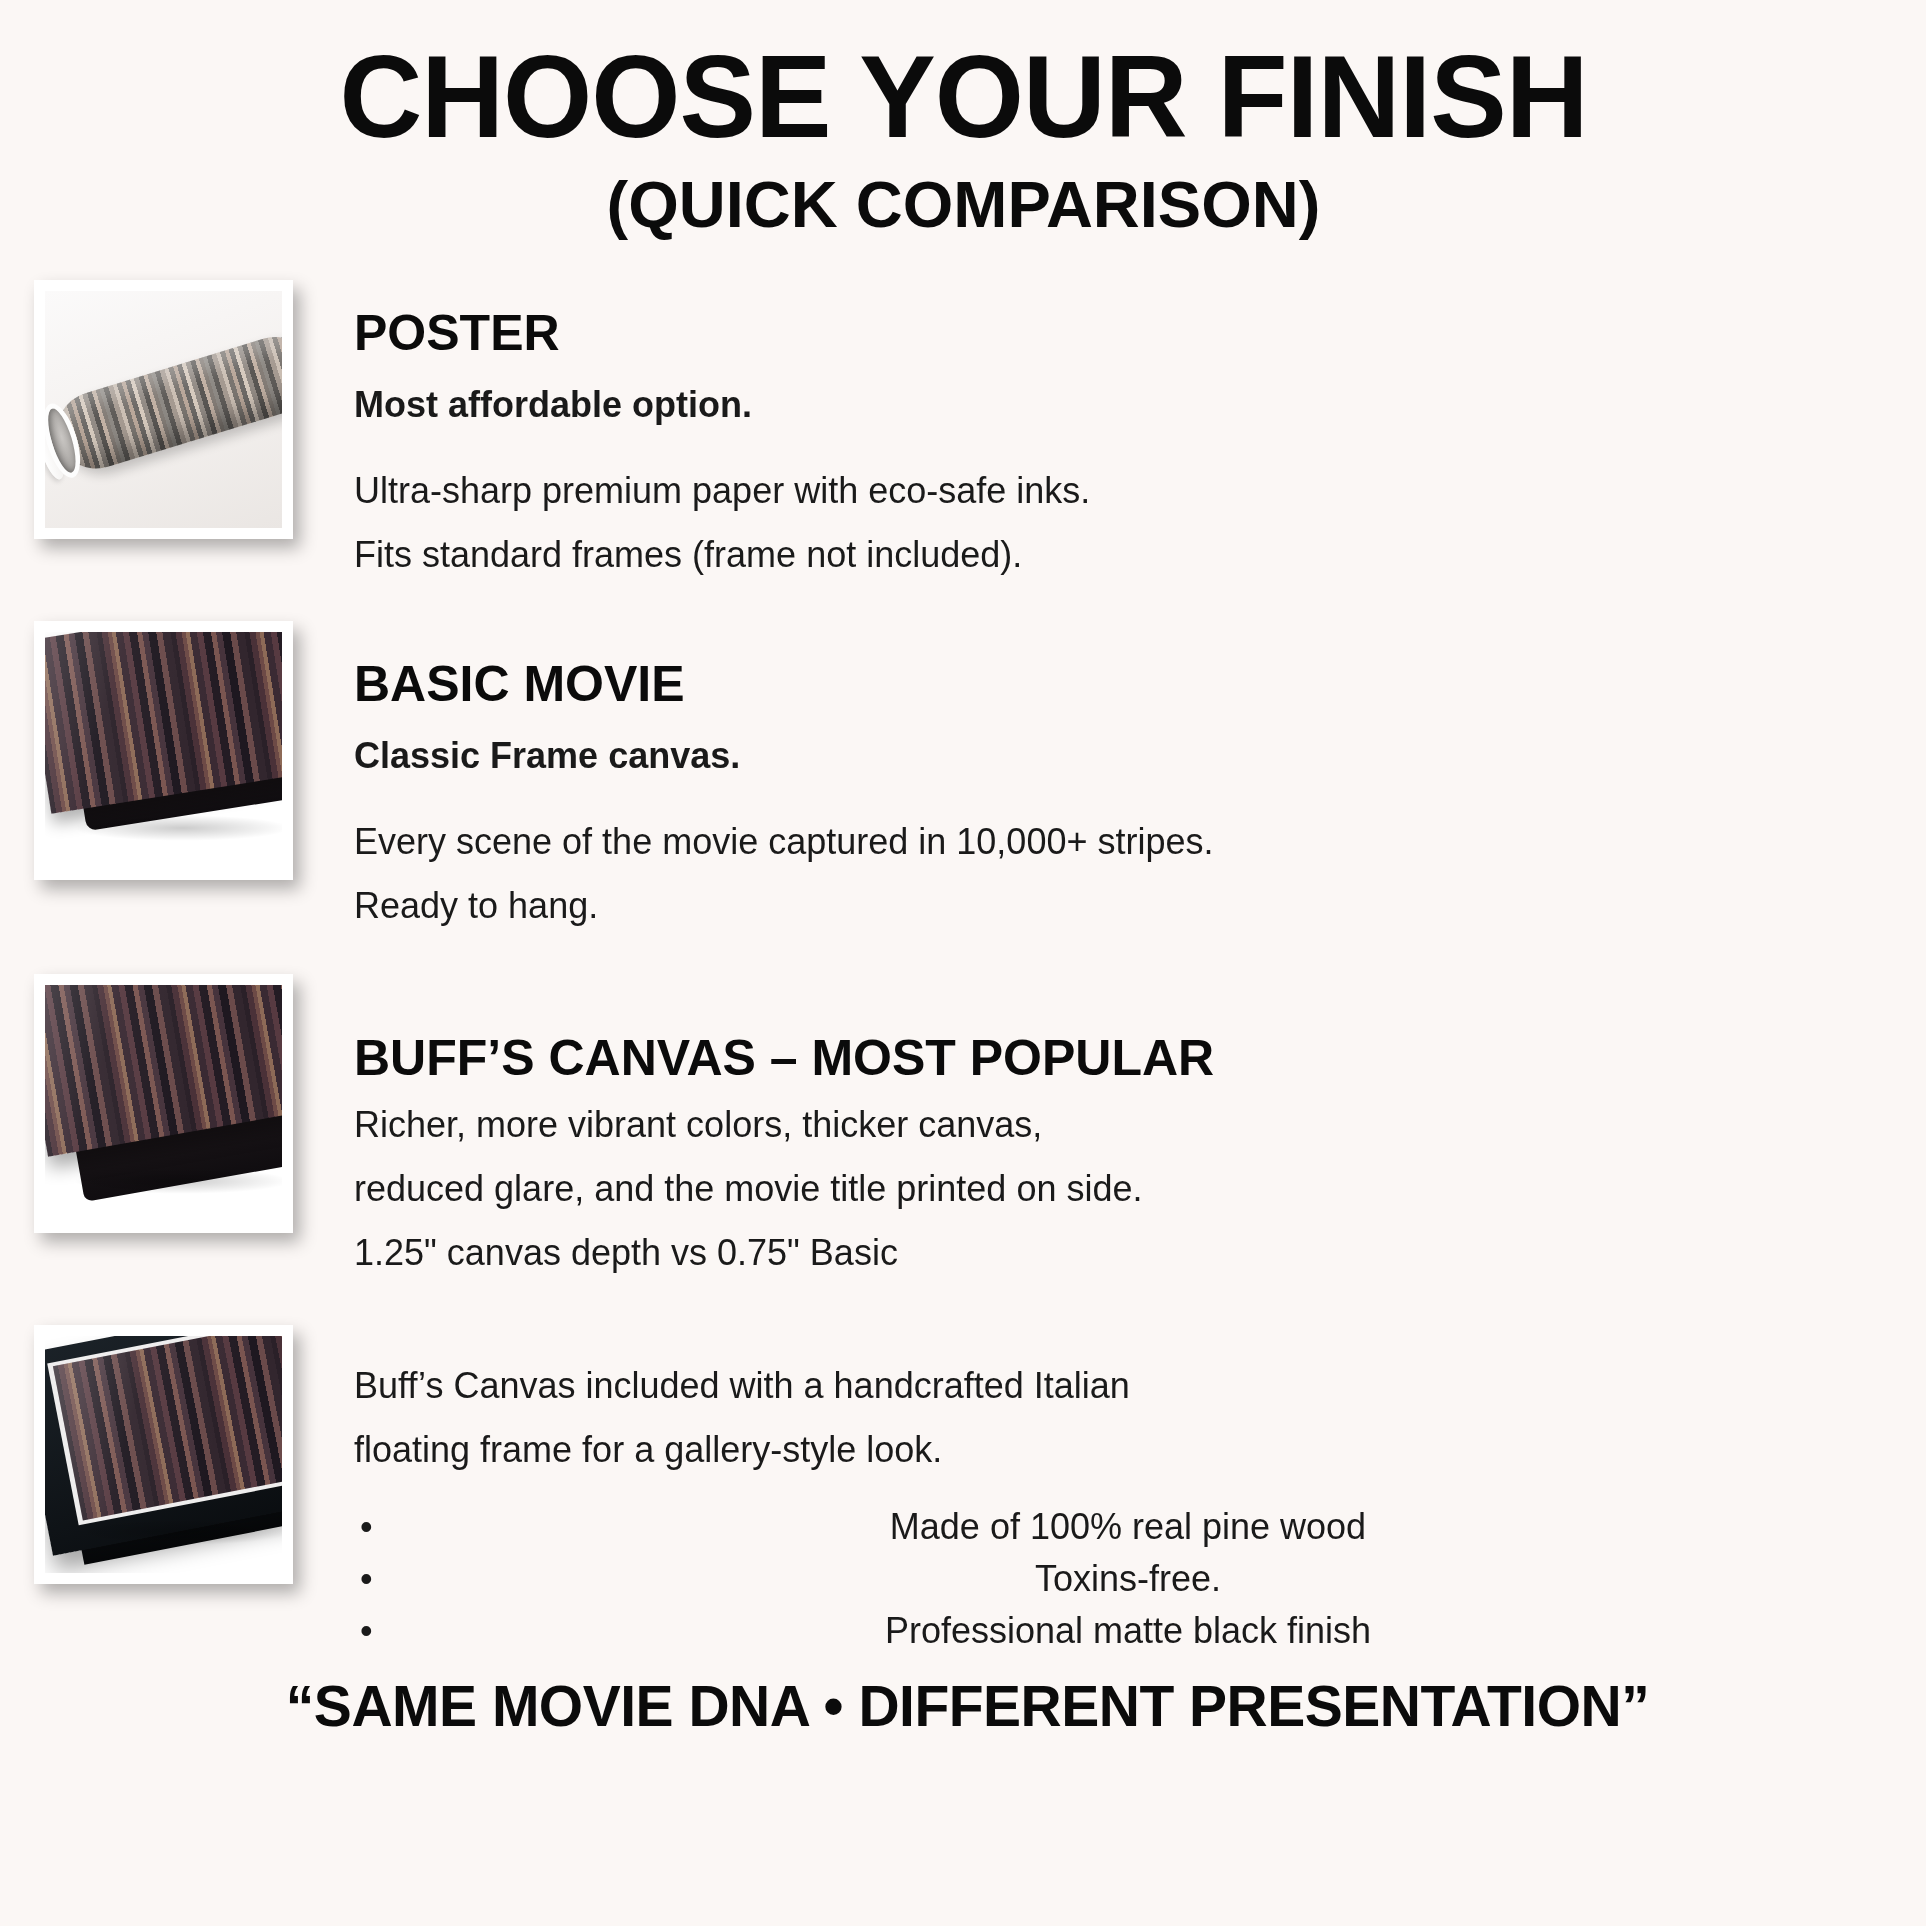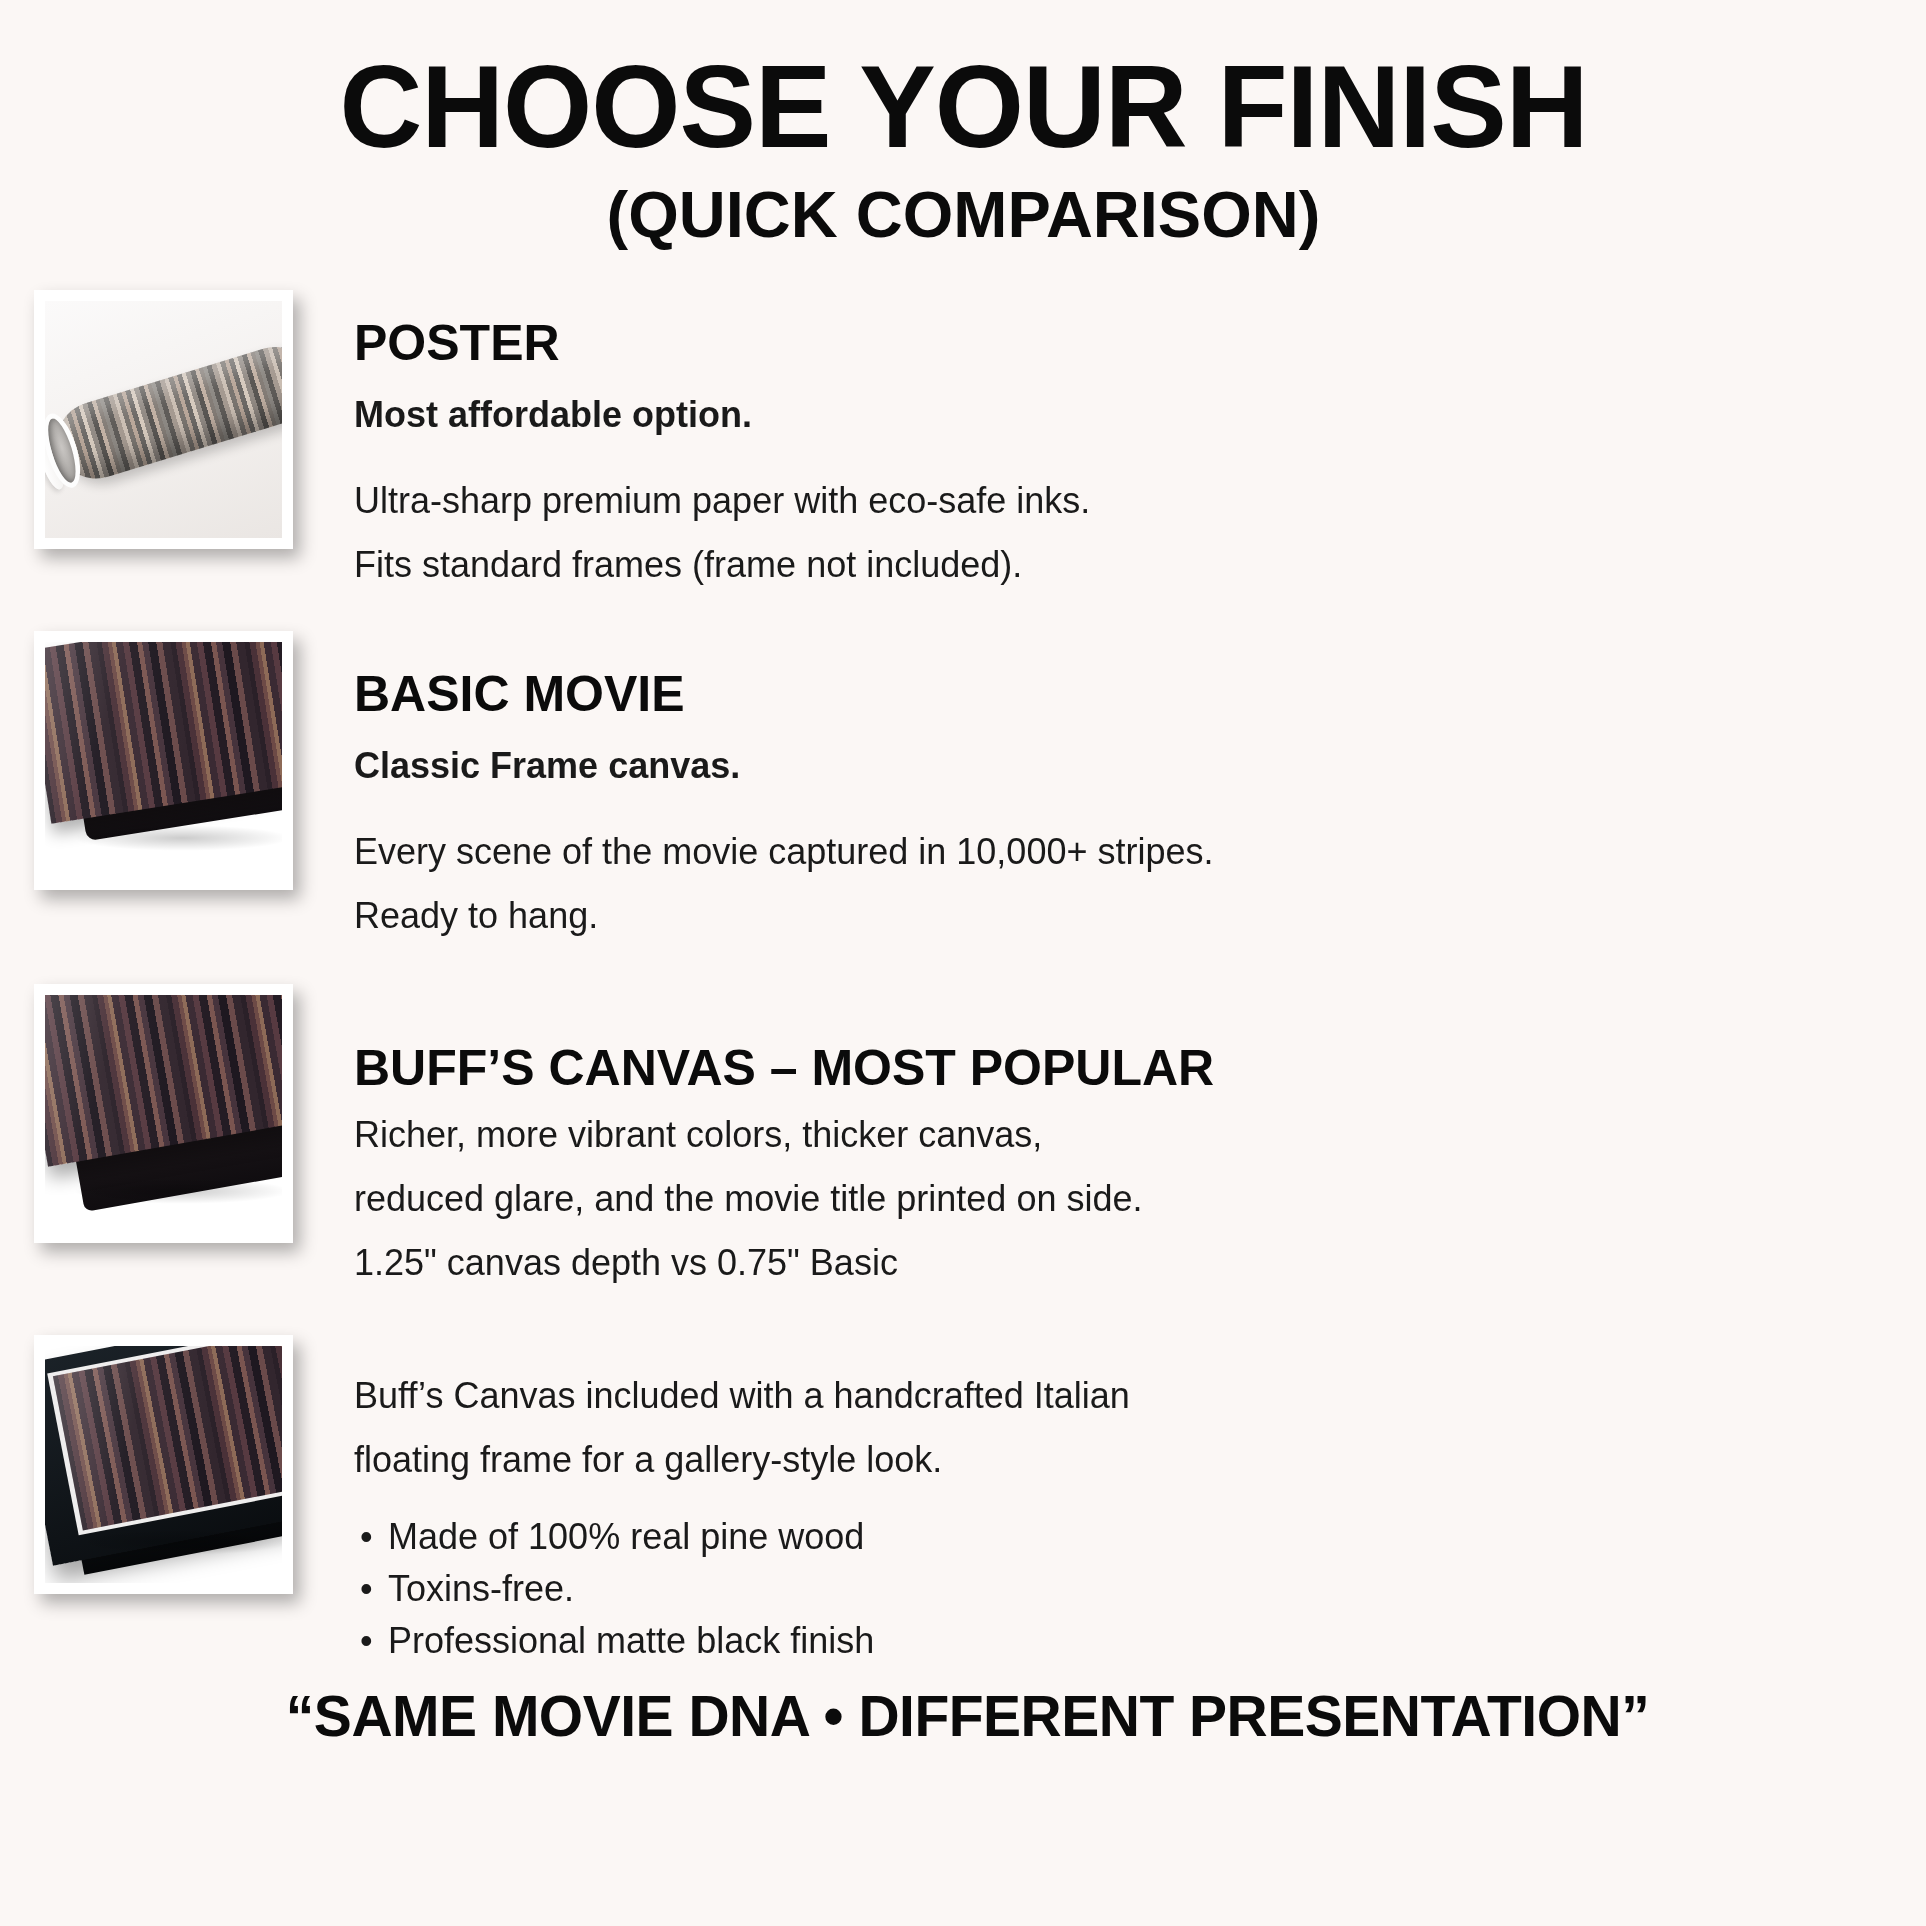--- a/index.html
+++ b/index.html
@@ -10,21 +10,20 @@
     background: #fbf7f5;
     font-family: "Liberation Sans", sans-serif;
     overflow: hidden;
   }
 
   .page {
     position: relative;
     width: 1927px;
     height: 1773px;
     background: #fbf7f5;
-    margin-top: 10px;
   }
 
   
   .header {
     padding-top: 36px;
     text-align: center;
   }
   .title {
     font-size: 117px;
     font-weight: 700;
@@ -259,20 +258,21 @@
     font-size: 36px;
     color: #1a1a1a;
     line-height: 1.38;
     margin-top: 36px;
     font-weight: 400;
   }
   .detail.tight { margin-top: 14px; }
   .bullets {
     margin-top: 26px;
     list-style: none;
+    text-align: center;
   }
   .bullets li {
     font-size: 36px;
     color: #1a1a1a;
     line-height: 1.45;
     padding-left: 34px;
     position: relative;
   }
   .bullets li::before {
     content: "•";

